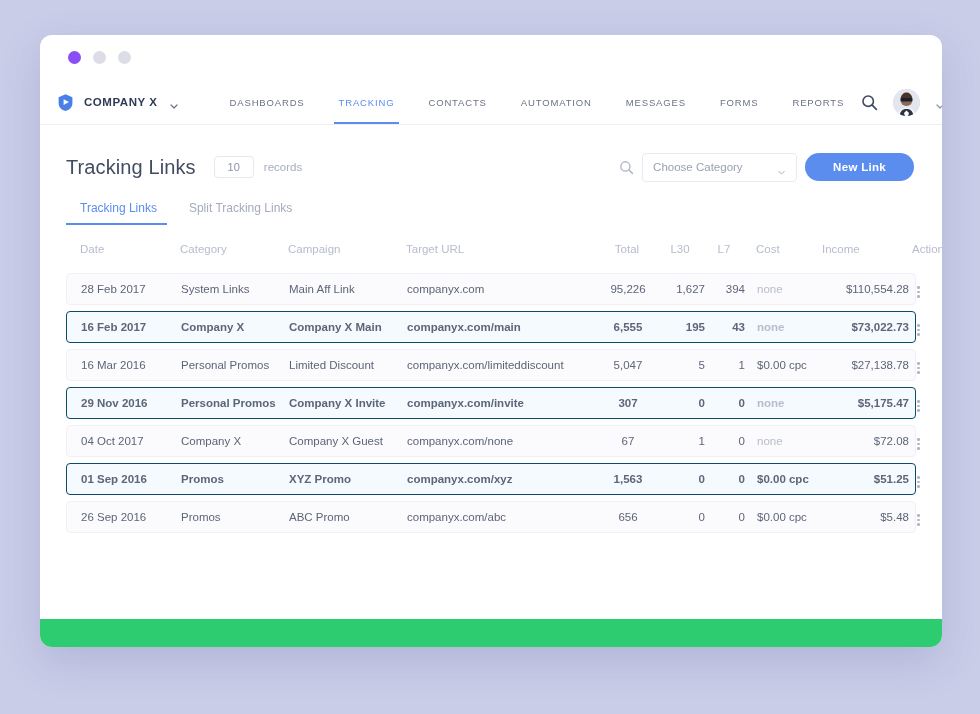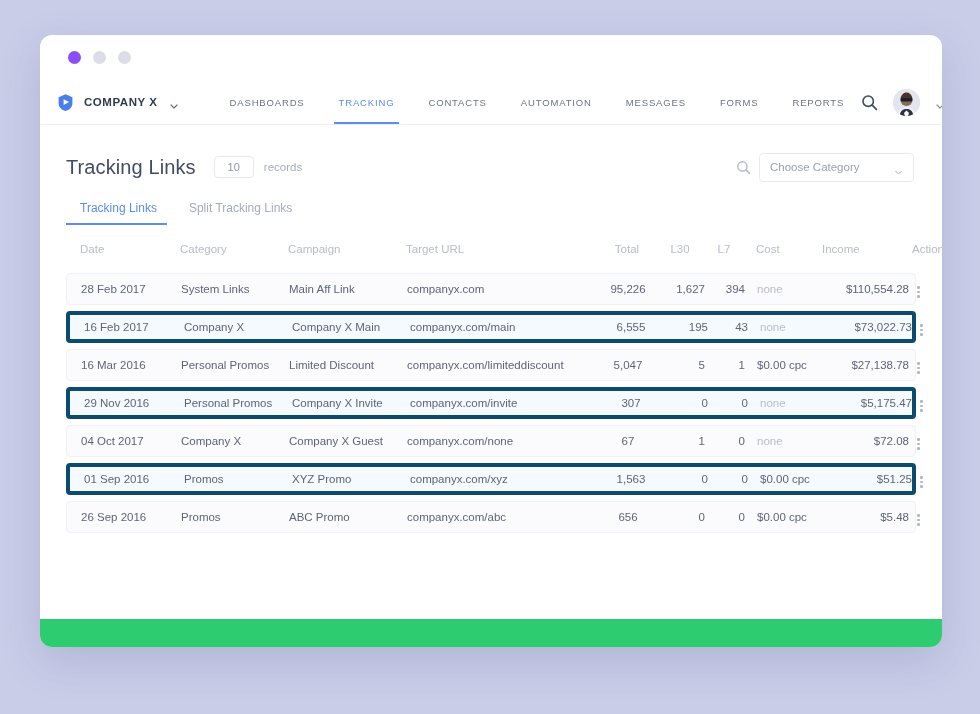--- a/index.html
+++ b/index.html
@@ -241,21 +241,22 @@
     margin-bottom: 6px;
     padding: 0 14px;
     border-radius: 4px;
     font-size: 11.5px;
     color: #5d6578;
     background: #fbfbfd;
     border: 1px solid #f0f1f6;
   }
   .trow.alt {
     background: #f5fafe;
-    border: 4px solid #0c4a6e;
+    border: 1px solid #0c4a6e;
+    font-weight: bold;
   }
 
   
   .c-date     { width: 100px; flex: 0 0 100px; }
   .c-category { width: 108px; flex: 0 0 108px; }
   .c-campaign { width: 118px; flex: 0 0 118px; }
   .c-url      { width: 192px; flex: 0 0 192px; }
   .c-total    { width: 58px;  flex: 0 0 58px;  text-align: center; }
   .c-l30      { width: 48px;  flex: 0 0 48px;  text-align: right; }
   .c-l7       { width: 40px;  flex: 0 0 40px;  text-align: right; }
@@ -370,20 +371,21 @@
 
       <div class="category-select">
         <span class="label">Choose Category</span>
         <span class="caret">
           <svg width="9" height="9" viewBox="0 0 9 9">
             <path d="M1.8 3.4 L4.5 6.1 L7.2 3.4" fill="none" stroke="#a7adbf" stroke-width="1" stroke-linecap="round" stroke-linejoin="round"></path>
           </svg>
         </span>
       </div>
 
+      <button class="new-link-btn">New Link</button>
     </div>
   </div>
 
   <div class="tabs">
     <div class="tab active">Tracking Links</div>
     <div class="tab">Split Tracking Links</div>
   </div>
 
   <div class="table-area">
     <div class="thead">

